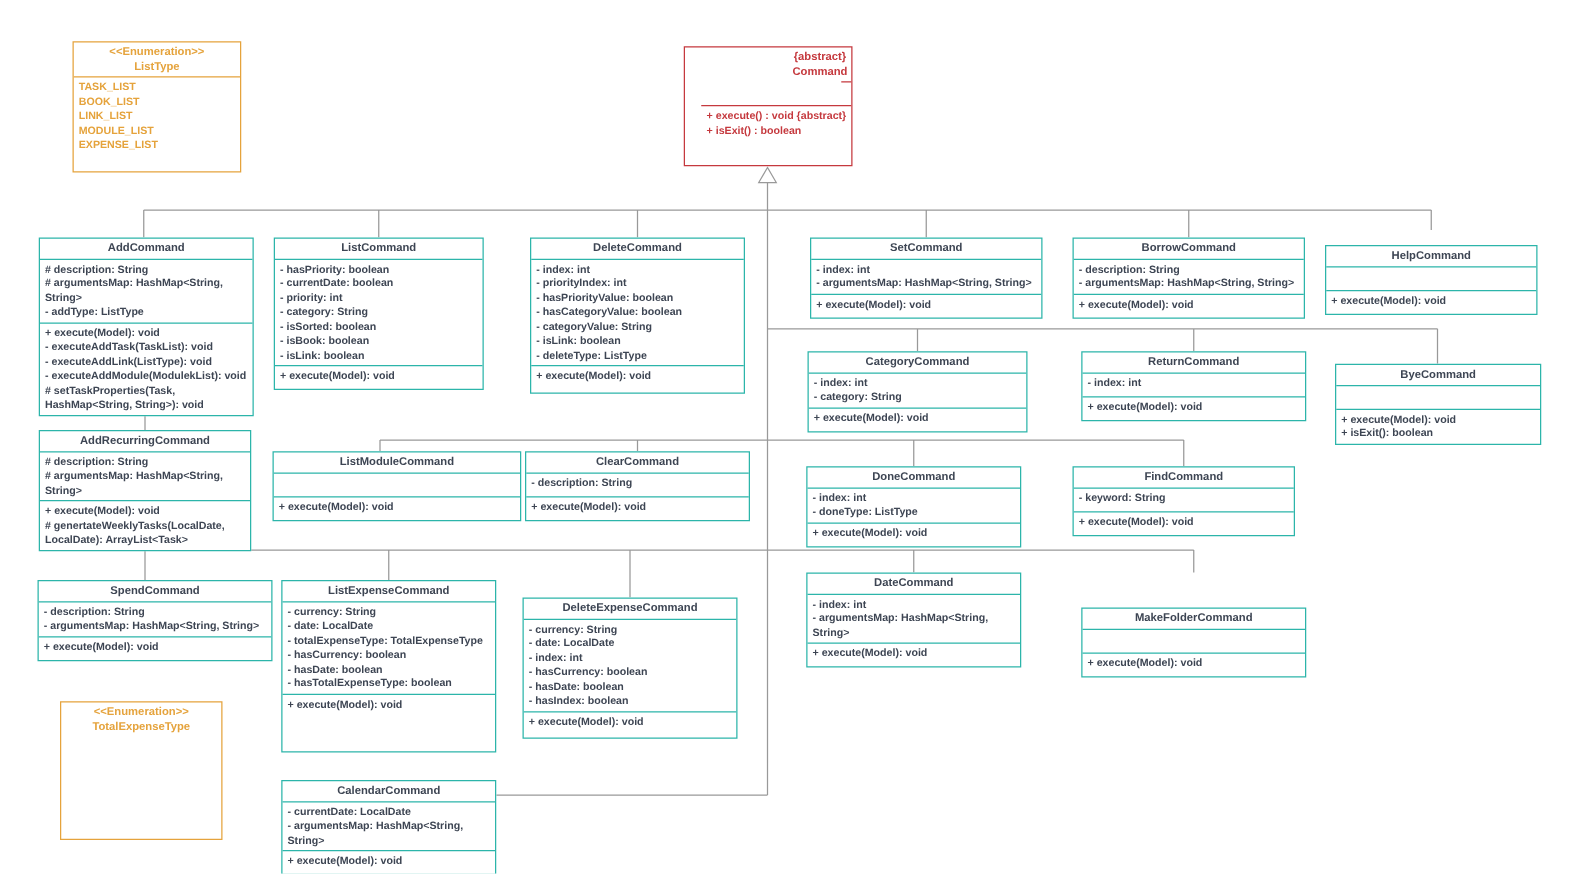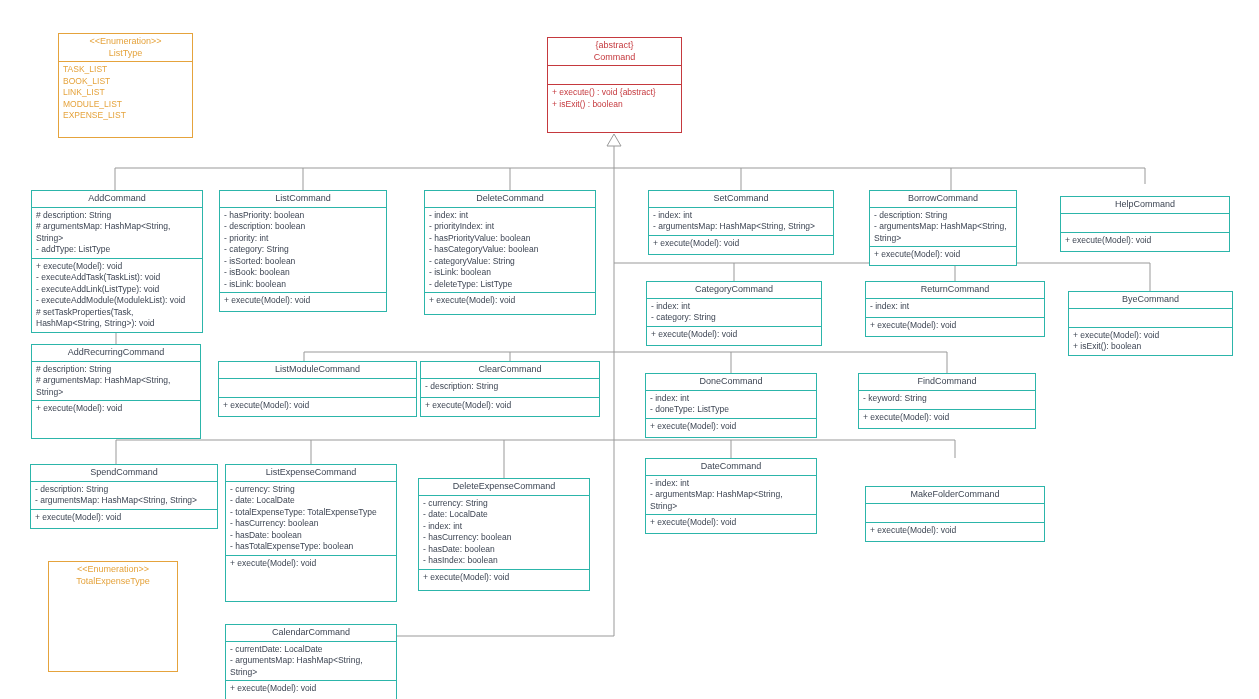--- a/index.html
+++ b/index.html
@@ -1,18 +1,18 @@
 <!DOCTYPE html>
 <html style="--teal: #2CB5AA; --orange: #E5A33C; --red: #C5393E; --text: #3D4553;"><head>
 <meta charset="utf-8">
 <style>
   html,body{margin:0;padding:0;background:#fff;}
   #canvas{
     position:relative;width:1259px;height:699px;background:#ffffff;
-    font-family:"Liberation Sans",sans-serif;overflow:hidden;
+    font-family:"Liberation Sans",sans-serif;overflow:hidden;font-weight:bold;
   }
   #wires{position:absolute;left:0;top:0;}
   .uml-box{
     position:absolute;background:#fff;border:1px solid;box-sizing:border-box;
     display:flex;flex-direction:column;font-size:8.5px;line-height:11.5px;
   }
   .uml-box.teal{border-color:var(--teal);color:var(--text);}
   .uml-box.orange{border-color:var(--orange);color:var(--orange);}
   .uml-box.red{border-color:var(--red);color:var(--red);}
   .uml-header{text-align:center;padding:2px 3px;font-size:9px;}
@@ -38,21 +38,21 @@
           <div>ListType</div>
         </div>
         <div class="uml-sec last">
           <div class="uml-line">TASK_LIST</div>
           <div class="uml-line">BOOK_LIST</div>
           <div class="uml-line">LINK_LIST</div>
           <div class="uml-line">MODULE_LIST</div>
           <div class="uml-line">EXPENSE_LIST</div>
         </div>
       </div>
-      <div class="uml-box red" style="left: 547px; top: 37px; width: 135px; min-height: 96px;">
+      <div class="uml-box red" style="left: 547px; top: 37px; width: 135px; min-height: 96px; align-items: flex-end;">
         <div class="uml-header">
           <div>{abstract}</div>
           <div>Command</div>
         </div>
         <div class="uml-sec"></div>
         <div class="uml-sec last">
           <div class="uml-line">+ execute() : void {abstract}</div>
           <div class="uml-line">+ isExit() : boolean</div>
         </div>
       </div>
@@ -72,21 +72,21 @@
           <div class="uml-line">- executeAddModule(ModulekList): void</div>
           <div class="uml-line"># setTaskProperties(Task,  HashMap&lt;String, String&gt;): void</div>
         </div>
       </div>
       <div class="uml-box teal" style="left: 219px; top: 190px; width: 168px; min-height: 121px;">
         <div class="uml-header">
           <div>ListCommand</div>
         </div>
         <div class="uml-sec">
           <div class="uml-line">- hasPriority: boolean</div>
-          <div class="uml-line">- description: boolean</div>
+          <div class="uml-line">- currentDate: boolean</div>
           <div class="uml-line">- priority: int</div>
           <div class="uml-line">- category: String</div>
           <div class="uml-line">- isSorted: boolean</div>
           <div class="uml-line">- isBook: boolean</div>
           <div class="uml-line">- isLink: boolean</div>
         </div>
         <div class="uml-sec last">
           <div class="uml-line">+ execute(Model): void</div>
         </div>
       </div>
@@ -112,21 +112,21 @@
           <div>SetCommand</div>
         </div>
         <div class="uml-sec">
           <div class="uml-line">- index: int</div>
           <div class="uml-line">- argumentsMap: HashMap&lt;String, String&gt;</div>
         </div>
         <div class="uml-sec last">
           <div class="uml-line">+ execute(Model): void</div>
         </div>
       </div>
-      <div class="uml-box teal" style="left: 858px; top: 190px; width: 148px; min-height: 60px; margin-left: 11px;">
+      <div class="uml-box teal" style="left: 858px; top: 190px; width: 186px; min-height: 60px;">
         <div class="uml-header">
           <div>BorrowCommand</div>
         </div>
         <div class="uml-sec">
           <div class="uml-line">- description: String</div>
           <div class="uml-line">- argumentsMap: HashMap&lt;String, String&gt;</div>
         </div>
         <div class="uml-sec last">
           <div class="uml-line">+ execute(Model): void</div>
         </div>
@@ -176,20 +176,21 @@
       <div class="uml-box teal" style="left: 31px; top: 344px; width: 170px; min-height: 95px;">
         <div class="uml-header">
           <div>AddRecurringCommand</div>
         </div>
         <div class="uml-sec">
           <div class="uml-line"># description: String</div>
           <div class="uml-line"># argumentsMap: HashMap&lt;String, String&gt;</div>
         </div>
         <div class="uml-sec last">
           <div class="uml-line">+ execute(Model): void</div>
+          <div class="uml-line"># genertateWeeklyTasks(LocalDate, LocalDate): ArrayList&lt;Task&gt;</div>
         </div>
       </div>
       <div class="uml-box teal" style="left: 218px; top: 361px; width: 199px; min-height: 52px;">
         <div class="uml-header">
           <div>ListModuleCommand</div>
         </div>
         <div class="uml-sec"></div>
         <div class="uml-sec last">
           <div class="uml-line">+ execute(Model): void</div>
         </div>

